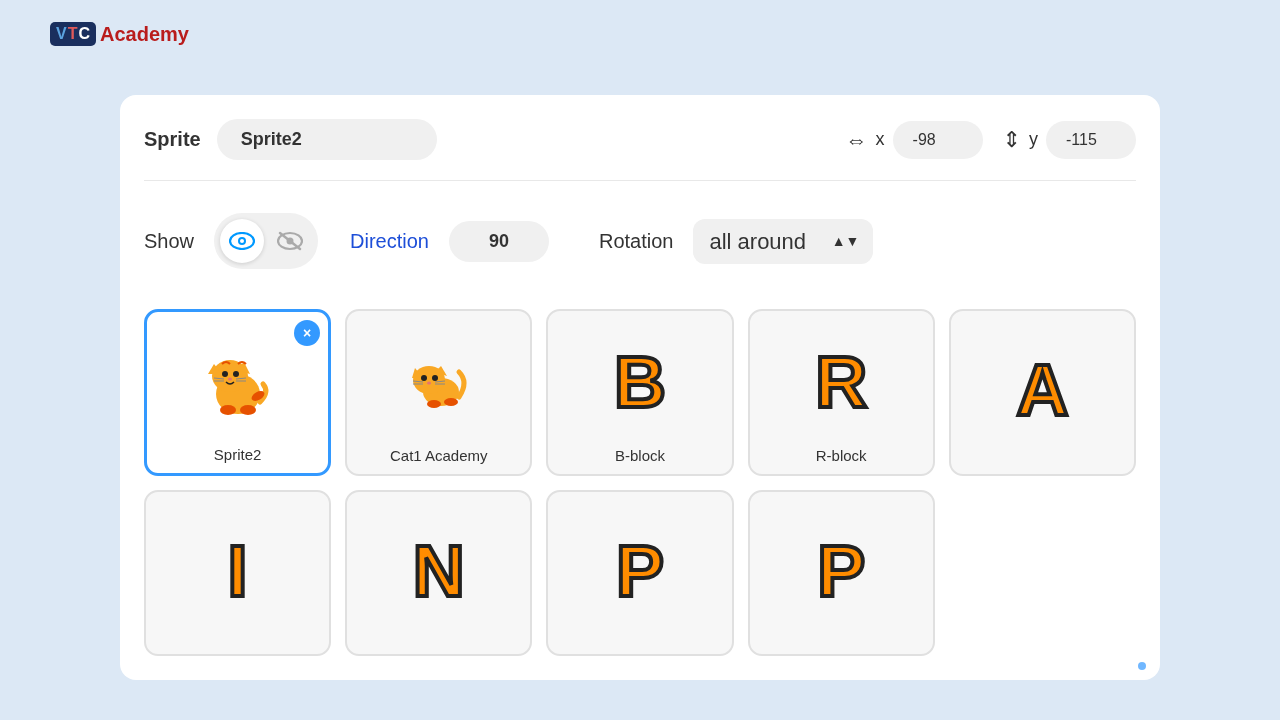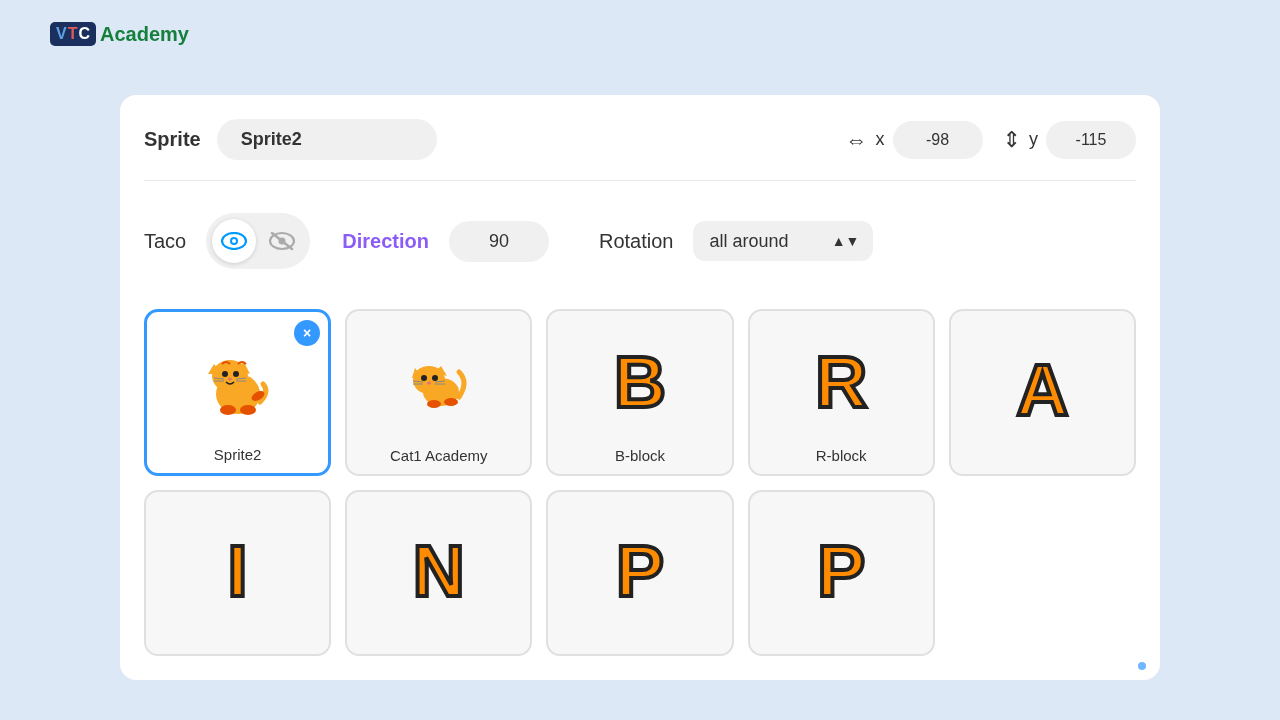--- a/index.html
+++ b/index.html
@@ -81,21 +81,20 @@
     }
     .coord-value {
       background: #f0f0f0;
       border: none;
       border-radius: 999px;
       padding: 10px 20px;
       font-size: 16px;
       font-weight: 500;
       color: #333;
       width: 90px;
-      text-align: center;
       outline: none;
     }
 
     
     .controls-row2 {
       display: flex;
       align-items: center;
       gap: 20px;
       padding-top: 16px;
       padding-bottom: 16px;
@@ -125,48 +124,48 @@
       background: transparent;
       color: #888;
     }
     .show-btn.active {
       background: white;
       box-shadow: 0 1px 4px rgba(0,0,0,0.15);
       color: #0099ff;
     }
     .direction-label {
       font-size: 20px;
-      font-weight: 700;
-      color: #8b5cf6;
+      font-weight: 400;
+      color: #1d4ed8;
       margin-left: 12px;
     }
     .direction-value {
       background: #f0f0f0;
       border: none;
       border-radius: 999px;
       padding: 10px 24px;
       font-size: 18px;
-      font-weight: 400;
+      font-weight: 700;
       color: #333;
       width: 100px;
       text-align: center;
       outline: none;
     }
     .rotation-label {
       font-size: 20px;
       font-weight: 500;
       color: #333;
       margin-left: 30px;
     }
     .rotation-select {
       background: #f0f0f0;
       border: none;
       border-radius: 12px;
       padding: 10px 16px;
-      font-size: 18px;
+      font-size: 22px;
       font-weight: 500;
       color: #333;
       width: 180px;
       outline: none;
       cursor: pointer;
       appearance: none;
       -webkit-appearance: none;
     }
     .rotation-wrapper {
       position: relative;
@@ -287,21 +286,21 @@
     .vtc-box span {
       font-weight: 900;
       font-size: 16px;
     }
     .vtc-v { color: #5ba3e0; }
     .vtc-t { color: #e05a5a; }
     .vtc-c { color: white; }
     .academy-text {
       font-weight: 700;
       font-size: 20px;
-      color: #15803d;
+      color: #b91c1c;
       margin-left: 4px;
     }
   </style>
 </head>
 <body>
 
 <div class="logo">
   <div class="vtc-box">
     <span class="vtc-v">V</span>
     <span class="vtc-t">T</span>
@@ -321,21 +320,21 @@
       <span class="coord-axis-label">x</span>
       <input class="coord-value" type="text" value="-98" style="">
 
       <span class="coord-icon" style="margin-left:12px;">⇕</span>
       <span class="coord-axis-label">y</span>
       <input class="coord-value" type="text" value="-115" style="">
     </div>
   </div>
 
   <div class="controls-row2">
-    <span class="show-label">Taco</span>
+    <span class="show-label">Show</span>
     <div class="show-buttons">
       <button class="show-btn active" title="Show sprite">
 
         <svg width="26" height="18" viewBox="0 0 26 18" fill="none" xmlns="http://www.w3.org/2000/svg">
           <ellipse cx="13" cy="9" rx="12" ry="8" stroke="#0099ff" stroke-width="2.2" fill="none"></ellipse>
           <circle cx="13" cy="9" r="4" fill="#0099ff"></circle>
           <circle cx="13" cy="9" r="2" fill="white"></circle>
         </svg>
       </button>
       <button class="show-btn" title="Hide sprite">

